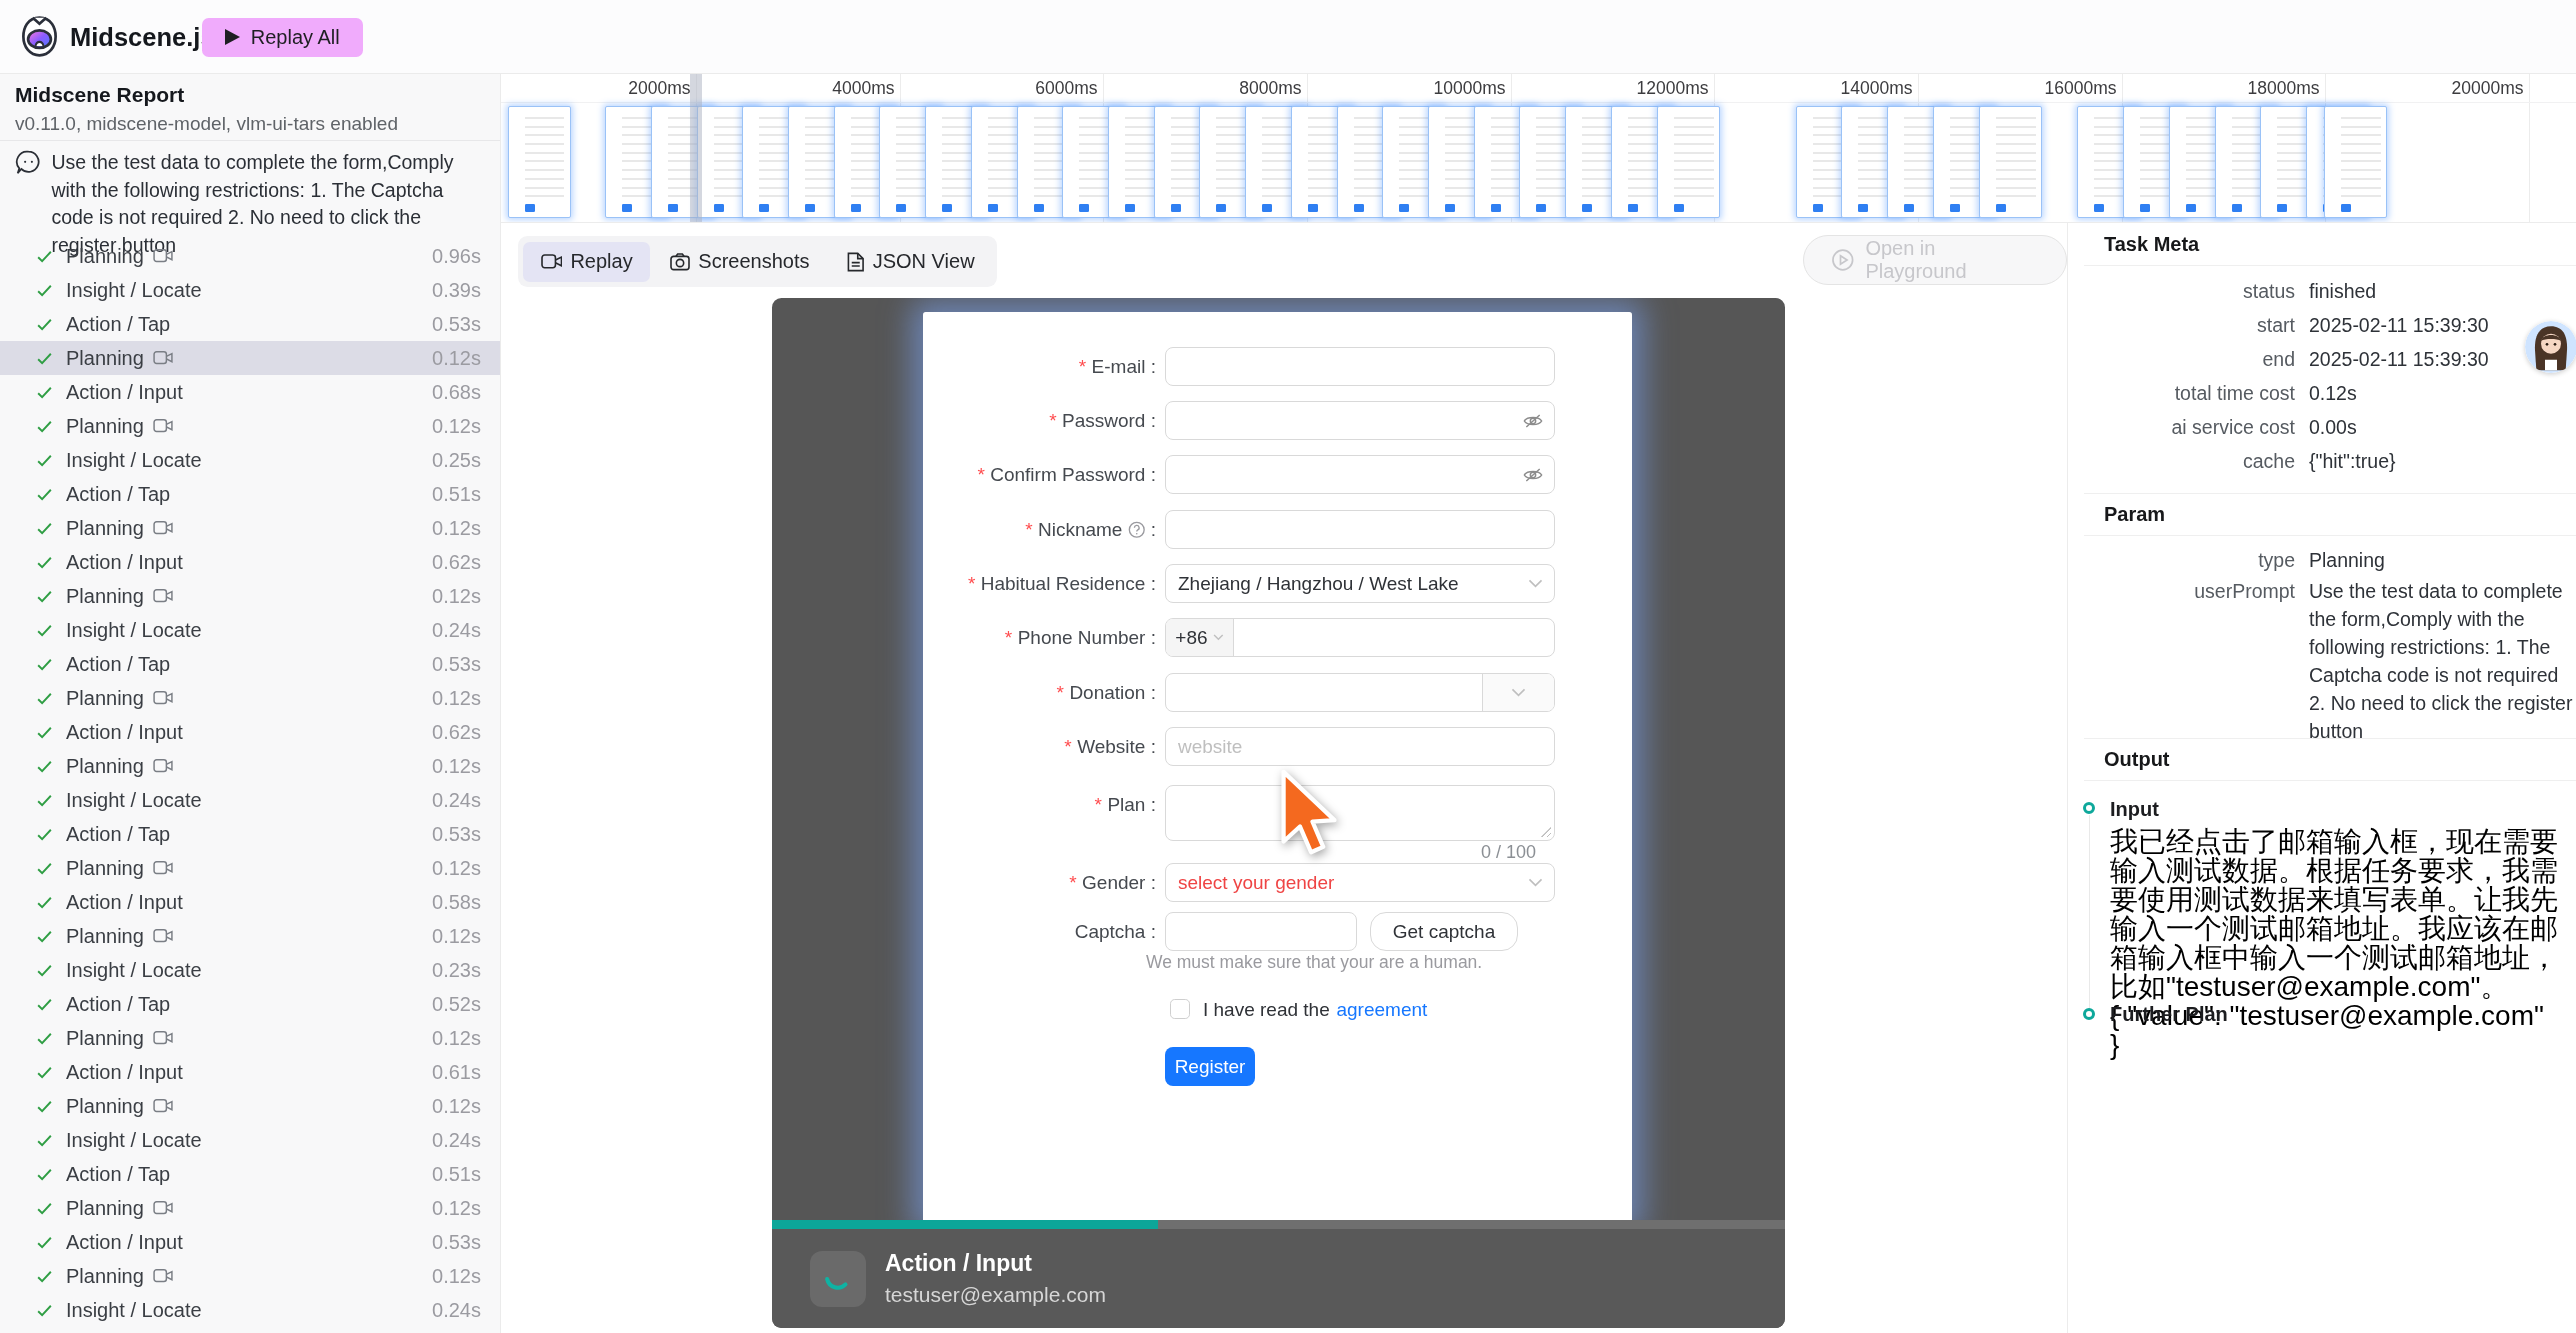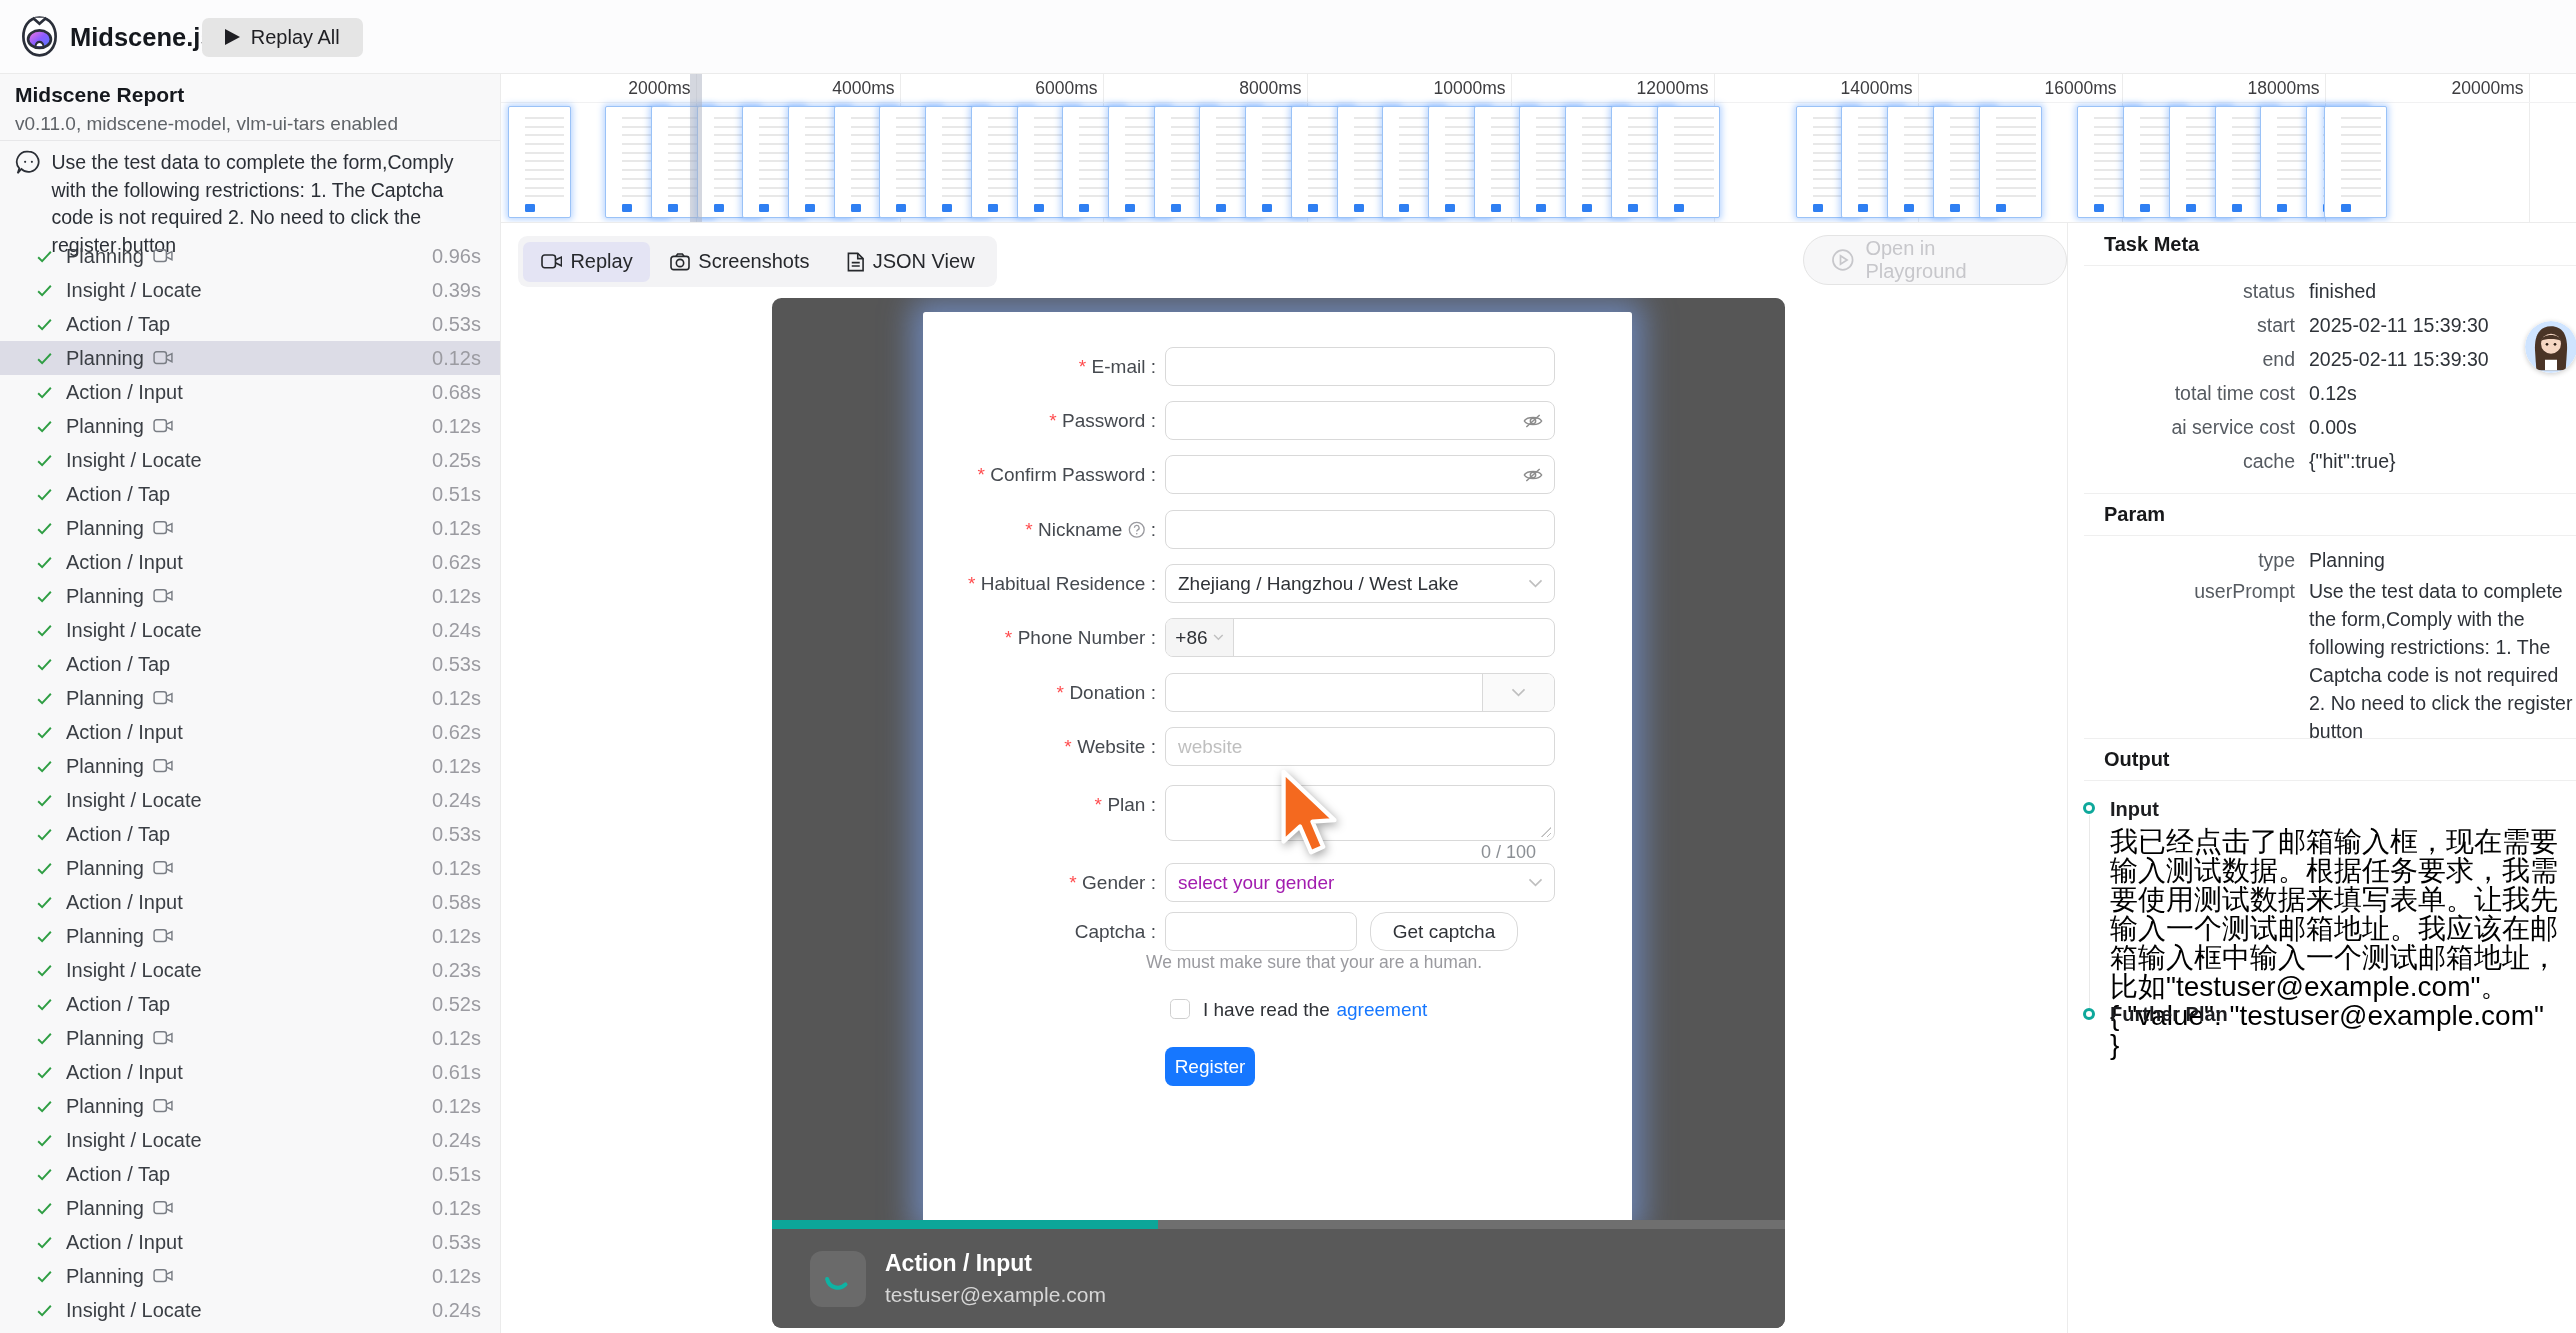--- a/index.html
+++ b/index.html
@@ -3,21 +3,21 @@
 <meta charset="utf-8">
 <style>
   html,body{margin:0;padding:0;background:#fff;font-family:"Liberation Sans",sans-serif;}
   #app{position:relative;width:2576px;height:1334px;overflow:hidden;background:#fff;}
   svg{display:block}
 
   
   #header{position:absolute;left:0;top:0;width:2576px;height:74px;background:#fcfcfd;border-bottom:1.3px solid #ebebeb;box-sizing:border-box;}
   #logo{position:absolute;left:17.5px;top:15px;width:43px;height:43px;}
   #app-title{position:absolute;left:70px;top:0;height:74px;display:flex;align-items:center;font-size:25.5px;font-weight:bold;color:#15181d;}
-  #replay-all{position:absolute;left:202px;top:17.5px;height:39px;padding:0 23px;display:flex;align-items:center;gap:10.8px;background:#e5e5e5;border:none;border-radius:6.7px;font-size:20px;color:#1f1f23;font-family:inherit;cursor:pointer;}
+  #replay-all{position:absolute;left:202px;top:17.5px;height:39px;padding:0 23px;display:flex;align-items:center;gap:10.8px;background:#f0abfc;border:none;border-radius:6.7px;font-size:20px;color:#1f1f23;font-family:inherit;cursor:pointer;}
   .play-tri{width:0;height:0;border-left:15px solid #1f1f23;border-top:8.7px solid transparent;border-bottom:8.7px solid transparent;}
 
   
   #sidebar{position:absolute;left:0;top:74px;width:501px;height:1260px;background:#f8f8f9;border-right:1.3px solid #ebebeb;box-sizing:border-box;overflow:hidden;}
   #report-title{position:absolute;left:15px;top:9.4px;font-size:21px;font-weight:bold;color:#15181d;}
   #report-subtitle{position:absolute;left:15px;top:39px;font-size:19px;color:#5f6368;}
   #sidebar-divider{position:absolute;left:0;top:66px;width:501px;height:1.3px;background:#e7e7e9;}
   #task-prompt{position:absolute;left:15px;top:75px;width:471px;display:flex;gap:9.4px;}
   #task-prompt .txt{font-size:19.5px;line-height:27.6px;color:#2b2f36;width:430px;}
   #steps{position:absolute;left:0;top:165px;width:501px;bottom:0;}
@@ -49,21 +49,21 @@
   #form-panel{position:absolute;left:151px;top:14px;width:709px;height:910px;background:#fff;border-radius:2.7px;box-shadow:0 0 31px 10.8px rgba(125,170,255,.55);}
   .frow{position:absolute;left:19px;width:666px;height:39px;}
   .flabel{position:absolute;left:0;top:0;width:214px;height:39px;display:flex;justify-content:flex-end;align-items:center;gap:5.4px;font-size:19px;color:#45494f;white-space:nowrap;}
   .req{color:#ff4d4f;font-size:19px;}
   .fctl{position:absolute;left:223px;top:0;width:390px;height:39px;border:1.3px solid #d9d9d9;border-radius:8px;background:#fff;box-sizing:border-box;display:flex;align-items:center;font-size:19px;color:#2f3237;gap:28px;}
   .fctl input{border:none;outline:none;flex:1;height:100%;font-size:19px;font-family:inherit;padding:0 12px;background:transparent;min-width:0;color:#2f3237;}
   .fctl input::placeholder{color:#bfbfbf;}
   .eye{margin-right:10.8px;flex:none;}
   .chev{margin-left:auto;margin-right:10.8px;flex:none;}
   .sel-val{padding-left:12px;color:#2f3237;white-space:nowrap;overflow:hidden;}
-  .sel-ph{padding-left:12px;color:#a21caf;}
+  .sel-ph{padding-left:12px;color:#ef4444;}
   .addon-left{flex:none;width:67px;height:100%;background:#f5f5f5;border-right:1.3px solid #d9d9d9;border-radius:6.7px 0 0 6.7px;display:flex;align-items:center;justify-content:center;gap:5.4px;color:#2f3237;}
   .addon-right{flex:none;width:71px;height:100%;background:#fafafa;border-left:1.3px solid #d9d9d9;border-radius:0 6.7px 6.7px 0;display:flex;align-items:center;justify-content:center;}
   .textarea{height:56px;align-items:flex-start;position:relative;}
   .resize-corner{position:absolute;right:2.7px;bottom:2.7px;width:10.8px;height:10.8px;background:repeating-linear-gradient(135deg,transparent 0 2.7px,#bdbdbd 2.7px 4px);clip-path:polygon(100% 0,100% 100%,0 100%);}
   .counter{position:absolute;left:223px;top:0;width:390px;text-align:right;font-size:18px;color:#8b8f94;}
   .captcha-input{width:192px;}
   #get-captcha{position:absolute;left:428px;top:0;width:148px;height:39px;border:1.3px solid #d9d9d9;border-radius:16px;background:#fff;font-size:19px;color:#2f3237;display:flex;align-items:center;justify-content:center;box-sizing:border-box;cursor:pointer;}
   .helper{position:absolute;left:223px;top:0;font-size:17.5px;color:#9a9a9f;}
   .checkbox{position:absolute;left:228px;top:9.4px;width:20px;height:20px;border:1.3px solid #cfcfcf;border-radius:4.7px;background:#fff;box-sizing:border-box;cursor:pointer;}
   .agree-lbl{position:absolute;left:261px;top:0;height:39px;display:flex;align-items:center;gap:6.7px;font-size:19px;color:#2f3237;}

